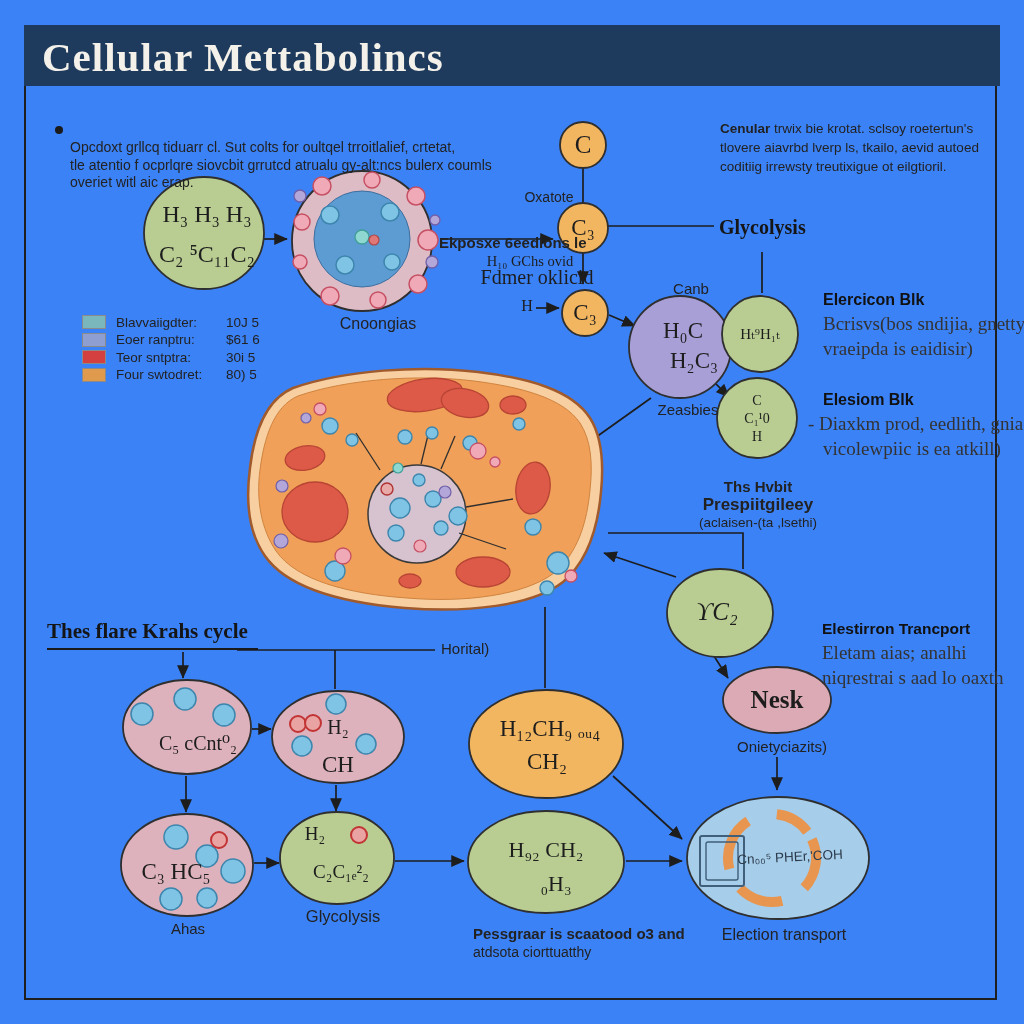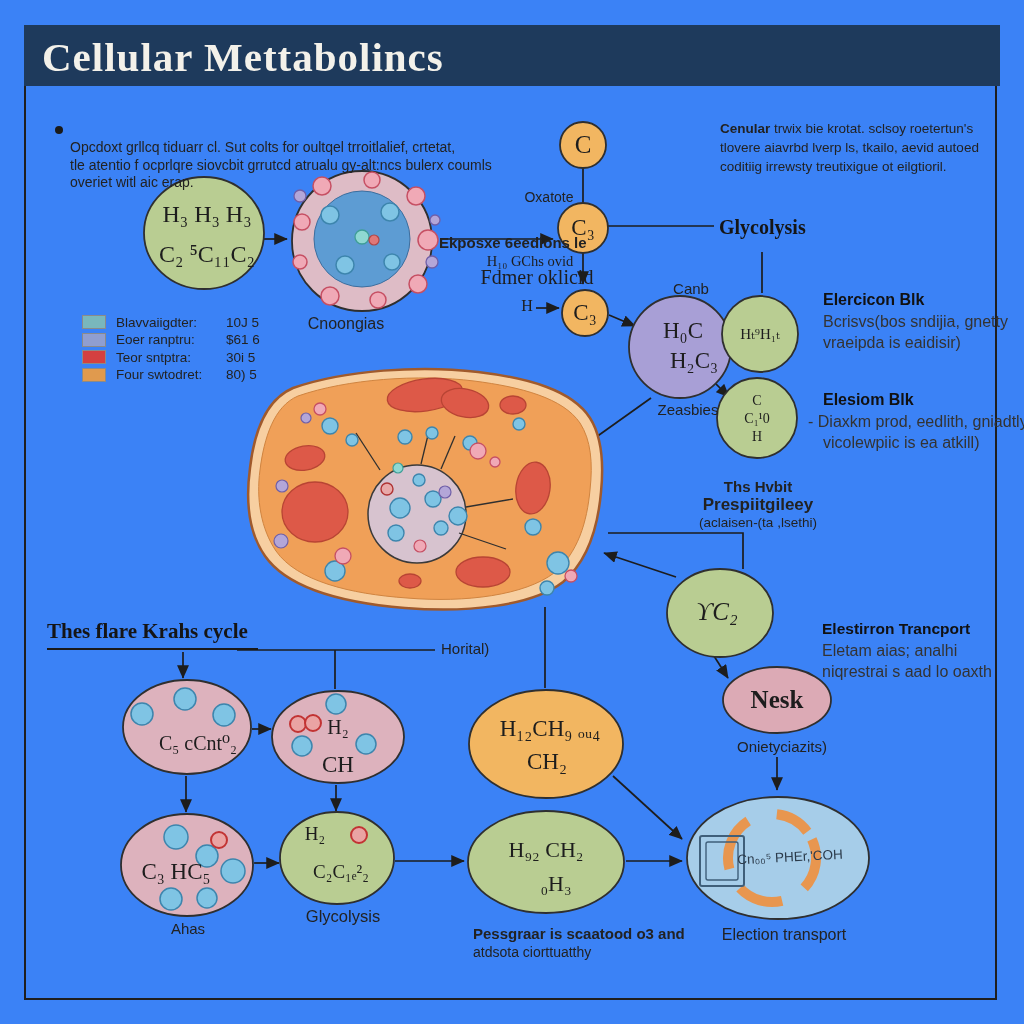--- a/index.html
+++ b/index.html
@@ -10,21 +10,21 @@
   #title{position:absolute;left:42px;top:33px;font-family:"Liberation Serif","DejaVu Serif",serif;
          font-weight:bold;font-size:41px;color:#f3f1ea;letter-spacing:1px;white-space:nowrap;}
   svg{position:absolute;left:0;top:0;}
   .f{position:absolute;transform:translate(-50%,-50%);text-align:center;white-space:nowrap;
      font-family:"Liberation Serif","DejaVu Serif",serif;color:#1d1d1d;line-height:1.12;}
   .lb{position:absolute;white-space:nowrap;color:#222;}
   .cen{transform:translate(-50%,-50%);text-align:center;}
   .cx{transform:translateX(-50%);text-align:center;}
   .bold{font-weight:bold;}
   .blocktitle{font-weight:bold;font-size:16px;color:#111;margin-bottom:3px;}
-  .blockline{font-size:16px;color:#333;line-height:1.3;}
+  .blockline{font-size:19px;color:#333;line-height:1.3;font-family:Liberation Serif, serif;}
   .sw{display:inline-block;width:22px;height:12px;border:1px solid #8a8a8a;margin-right:10px;vertical-align:middle;}
   .legrow{height:17.5px;font-size:13.5px;white-space:nowrap;}
   .leglabel{display:inline-block;width:110px;vertical-align:middle;}
   .legval{display:inline-block;vertical-align:middle;}
   #krebs-heading{position:absolute;left:47px;top:619px;font-family:"Liberation Serif","DejaVu Serif",serif;
      font-weight:bold;font-size:21px;color:#151515;border-bottom:2.5px solid #1a1a1a;padding:0 10px 4px 0;white-space:nowrap;}
   .bulletdot{position:absolute;left:55px;top:126px;width:8px;height:8px;border-radius:50%;background:#1a1a1a;}
 </style>
 </head>
 <body>
@@ -240,21 +240,21 @@
     <div class="legrow">
       <span class="sw" style="background:#d44040"></span><span class="leglabel">Teor sntptra:</span><span class="legval">30i 5</span>
     </div>
     <div class="legrow">
       <span class="sw" style="background:#e09a4e"></span><span class="leglabel">Four swtodret:</span><span class="legval">80) 5</span>
     </div>
   </div>
 
   <div class="f" style="left:207px;top:214px;font-size:24px;">H₃ H₃ H₃</div>
   <div class="f" style="left:207px;top:254px;font-size:24px;">C₂ ⁵C₁₁C₂</div>
-  <div class="lb cen" style="left:346px;top:324px;font-size:16px;">Cnoongias</div>
+  <div class="lb cen" style="left:378px;top:324px;font-size:16px;">Cnoongias</div>
 
   <div class="f" style="left:583px;top:145px;font-size:25px;">C</div>
   <div class="lb cen" style="left:549px;top:197px;font-size:14px;">Oxatote</div>
   <div class="f" style="left:583px;top:228px;font-size:23px;">C₃</div>
   <div class="lb bold" style="left:439px;top:208px;font-size:15px;margin-top:26px;">Ekposxe 6eedions le</div>
   <div class="f" style="left:530px;top:261px;font-size:14.5px;">H₁₀ GChs ovid</div>
   <div class="f" style="left:537px;top:277px;font-size:20px;">Fdmer oklicid</div>
   <div class="f" style="left:527px;top:306px;font-size:16px;">H</div>
   <div class="f" style="left:585px;top:313px;font-size:23px;">C₃</div>
   <div class="lb cen" style="left:691px;top:288px;font-size:15px;">Canb</div>

